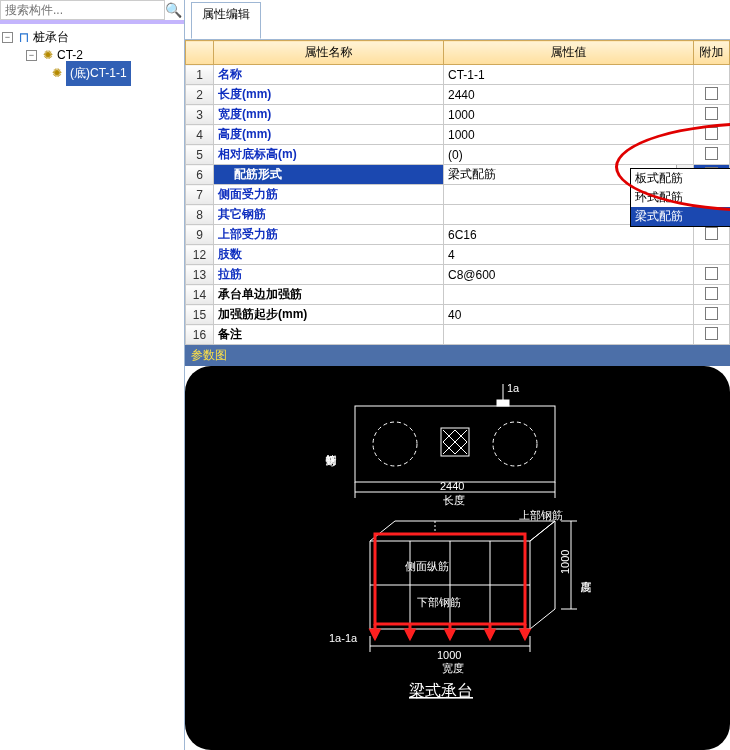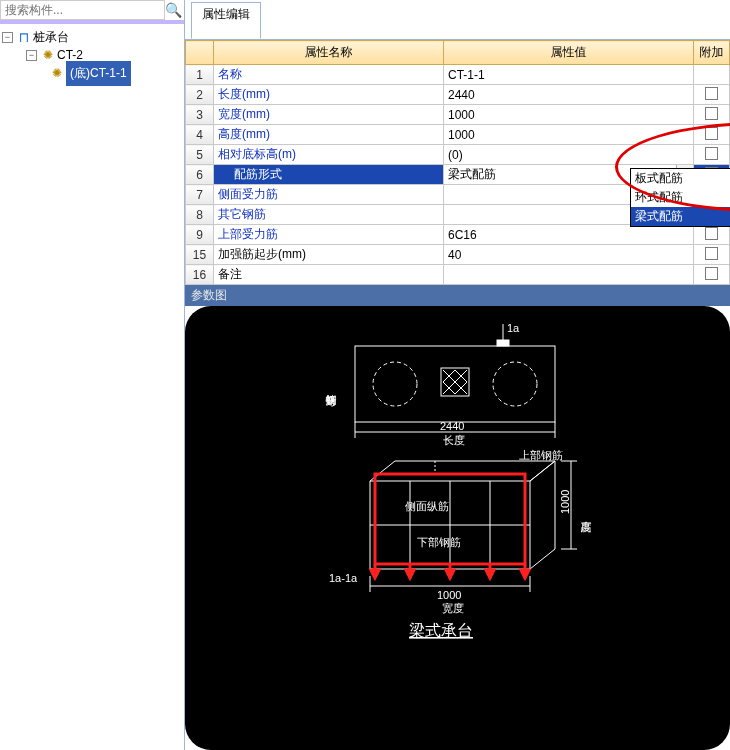--- a/index.html
+++ b/index.html
@@ -112,21 +112,21 @@
   height: 19px;
   font-size: 12px;
   overflow: hidden;
   white-space: nowrap;
 }
 .row-num {
   text-align: center;
   background: linear-gradient(#fefefe, #e9e9e9);
   color: #333;
 }
-.attr-name { color: #1030c0; }
+.attr-name { color: #1030c0; font-weight: bold; }
 .attr-name.black { color: #000; }
 .row-selected td { background: #1b48b0; color: #fff; }
 .row-selected .attr-name { color: #fff; padding-left: 20px; }
 .row-selected .row-num { background: linear-gradient(#fefefe,#e9e9e9); color: #333; }
 .extra-cell { text-align: center; }
 .chk {
   width: 13px;
   height: 13px;
   border: 1px solid #7a7a7a;
   display: inline-block;
@@ -165,21 +165,21 @@
   top: 122px;
   width: 290px;
   height: 90px;
   border: 3px solid #e00000;
   border-radius: 50%;
   z-index: 10;
   pointer-events: none;
 }
 .param-panel {
   background: #4c6fa8;
-  color: #e5e5e5;
+  color: #fde047;
   padding: 2px 6px;
   font-size: 12px;
 }
 .diagram {
   flex: 1;
   background: #000;
   position: relative;
   overflow: hidden;
   border-radius: 26px;
 }
@@ -296,20 +296,38 @@
             <td class="value-cell"></td>
             <td class="extra-cell"></td>
           </tr>
           <tr>
             <td class="row-num">9</td>
             <td class="attr-name"><span>上部受力筋</span></td>
             <td class="value-cell">6C16</td>
             <td class="extra-cell"><span class="chk"></span></td>
           </tr>
           <tr>
+            <td class="row-num">12</td>
+            <td class="attr-name"><span>肢数</span></td>
+            <td class="value-cell">4</td>
+            <td class="extra-cell"></td>
+          </tr>
+          <tr>
+            <td class="row-num">13</td>
+            <td class="attr-name"><span>拉筋</span></td>
+            <td class="value-cell">C8@600</td>
+            <td class="extra-cell"><span class="chk"></span></td>
+          </tr>
+          <tr>
+            <td class="row-num">14</td>
+            <td class="attr-name black"><span>承台单边加强筋</span></td>
+            <td class="value-cell"></td>
+            <td class="extra-cell"><span class="chk"></span></td>
+          </tr>
+          <tr>
             <td class="row-num">15</td>
             <td class="attr-name black"><span>加强筋起步(mm)</span></td>
             <td class="value-cell">40</td>
             <td class="extra-cell"><span class="chk"></span></td>
           </tr>
           <tr>
             <td class="row-num">16</td>
             <td class="attr-name black"><span>备注</span></td>
             <td class="value-cell"></td>
             <td class="extra-cell"><span class="chk"></span></td>

